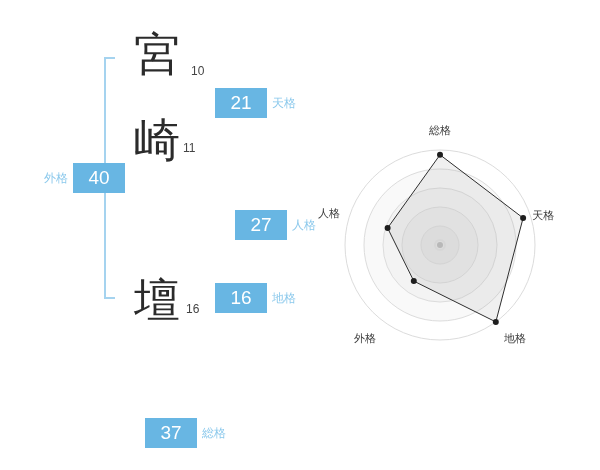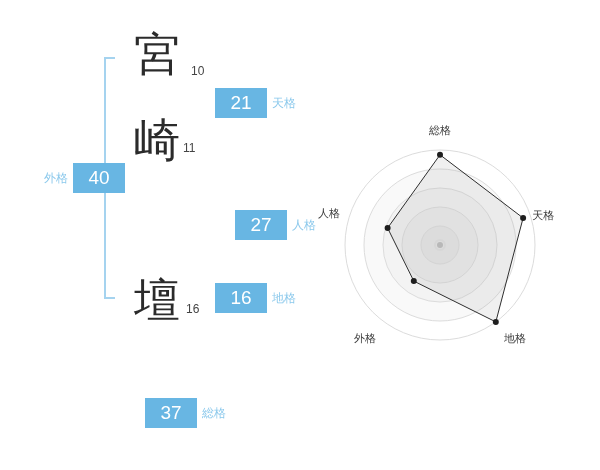--- a/index.html
+++ b/index.html
@@ -32,21 +32,21 @@
     width:52px;height:30px;background:#68B6E3;color:#ffffff;
     display:flex;align-items:center;justify-content:center;
     font-size:19px;flex:0 0 auto;
   }
   .kaku-label{
     color:#8CC9EC;font-size:12px;white-space:nowrap;
   }
   .kaku.tenkaku{left:215px;top:88px;}
   .kaku.jinkaku{left:215px;top:210px;margin-left:20px;}
   .kaku.chikaku{left:215px;top:283px;}
-  .kaku.soukaku{left:145px;top:398px;}
+  .kaku.soukaku{left:145px;top:418px;}
   .kaku.gaikaku{left:44px;top:163px;}
   
   .radar-wrap{position:absolute;left:300px;top:115px;width:280px;height:260px;}
   .ring{stroke:#dcdcdc;stroke-width:1;fill:none;}
   .ring.filled{fill:rgba(0,0,0,0.022);}
   .data-poly{fill:rgba(170,170,170,0.18);stroke:#2e2e2e;stroke-width:1;}
   .data-pt{fill:#1e1e1e;}
   .center-dot{fill:#b8b8b8;}
   .center-dot-ring{fill:none;stroke:#d6d6d6;stroke-width:2;}
   .axis-label{font-family:"Liberation Sans","DejaVu Sans",sans-serif;font-size:11px;fill:#3c3c3c;}

